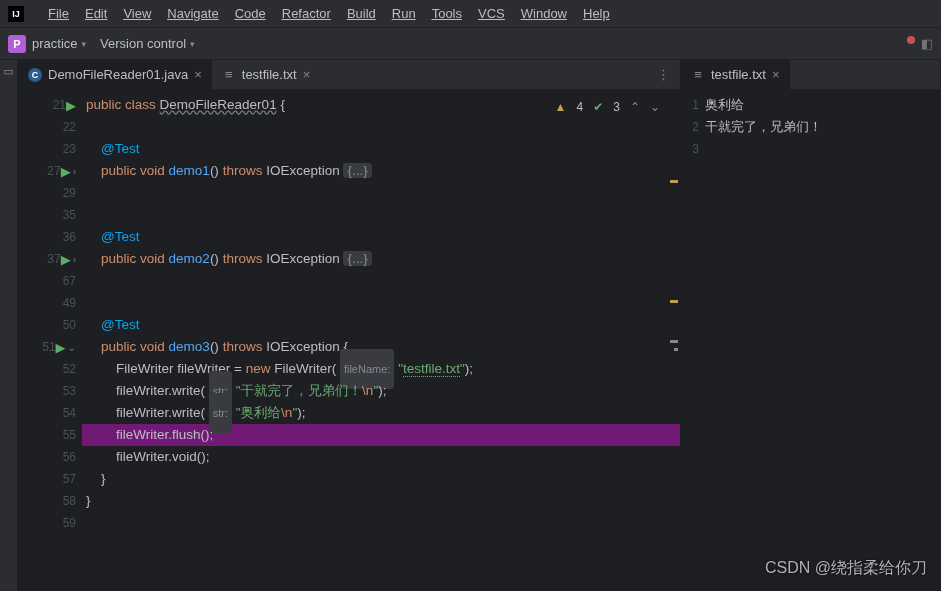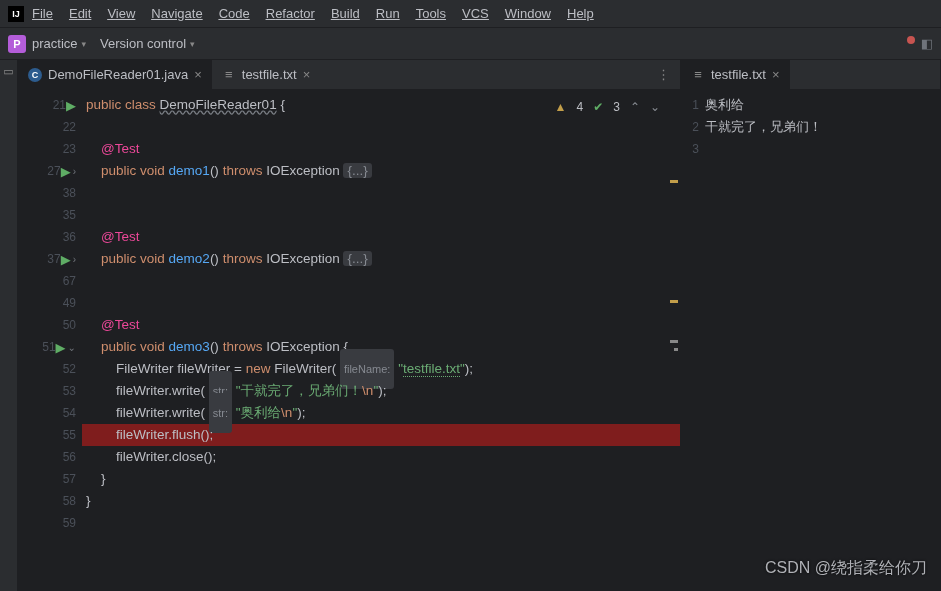--- a/index.html
+++ b/index.html
@@ -1,18 +1,18 @@
 <!DOCTYPE html>
 <html><head>
 <meta charset="utf-8">
 <style>
 *{margin:0;padding:0;box-sizing:border-box;font-family:'Segoe UI',Arial,sans-serif}
 body{background:#2b2d30;color:#bcbec4;font-size:13px;overflow:hidden;width:941px;height:591px}
 .menubar{display:flex;align-items:center;height:28px;background:#2b2d30;padding:0 8px;border-bottom:1px solid #1e1f22}
-.logo{width:16px;height:16px;background:#000;margin-right:0;display:flex;align-items:center;justify-content:center;font-size:9px;font-weight:bold;color:#fff}
+.logo{width:16px;height:16px;background:#000;margin-right:16px;display:flex;align-items:center;justify-content:center;font-size:9px;font-weight:bold;color:#fff}
 .menu-item{padding:3px 8px;cursor:default;font-size:13px}
 .menu-item u{text-decoration:underline}
 .toolbar{display:flex;align-items:center;height:32px;background:#2b2d30;padding:0 8px;border-bottom:1px solid #1e1f22}
 .proj-badge{width:18px;height:18px;background:#b45dd9;border-radius:3px;display:flex;align-items:center;justify-content:center;color:#fff;font-size:11px;font-weight:bold;margin-right:6px}
 .tb-item{display:flex;align-items:center;margin-right:14px;cursor:pointer;font-size:13px}
 .chev{margin-left:4px;font-size:9px;color:#888}
 .tb-right{margin-left:auto;display:flex;gap:6px}
 .ico-dot{width:8px;height:8px;border-radius:50%}
 .main{display:flex;height:calc(591px - 60px)}
 .left-rail{width:18px;background:#2b2d30;border-right:1px solid #1e1f22;display:flex;flex-direction:column;align-items:center;padding-top:4px}
@@ -30,25 +30,25 @@
 .tab-close{color:#888;font-size:13px;cursor:pointer}
 .tab-act{margin-left:auto;padding:0 10px;color:#888;cursor:pointer}
 .code-area{display:flex;flex:1;background:#1e1f22;position:relative;overflow:hidden}
 .gutter{width:64px;background:#1e1f22;padding-top:4px}
 .gline{display:flex;align-items:center;height:22px;justify-content:flex-end;padding-right:6px;position:relative}
 .lnum{color:#4b5059;font-size:12px;min-width:24px;text-align:right}
 .run-ico{color:#5fad65}
 .fold{color:#6f737a;font-size:10px;margin-left:2px}
 .code{flex:1;padding-top:4px;font-family:'JetBrains Mono',Consolas,monospace;font-size:13.5px;line-height:22px;position:relative}
 .cline{height:22px;white-space:pre;padding-left:4px}
-.cline.hl{background:#7f1d1d}
+.cline.hl{background:#701a75}
 .kw{color:#cf8e6d}
 .cls{color:#bcbec4}
 .mtd{color:#56a8f5}
-.ann{color:#ec4899}
+.ann{color:#0ea5e9}
 .str{color:#6aab73}
 .esc{color:#cf8e6d}
 .fold-box{background:#393b40;color:#868a91;padding:0 4px;border-radius:3px}
 .param{background:#393b40;color:#868a91;padding:14px 4px;border-radius:3px;font-size:11px}
 .underline{text-decoration:underline wavy #7a7e85;text-decoration-skip-ink:none}
 .str-u{border-bottom:1px dotted #6aab73}
 .inspect{position:absolute;top:4px;right:16px;display:flex;gap:10px;align-items:center;font-size:12px;background:#1e1f22;padding:2px 4px}
 .insp-warn{color:#c29e4a}
 .insp-ok{color:#5fad65}
 .insp-nav{color:#868a91;cursor:pointer}
@@ -130,21 +130,21 @@
             </div>
             <div class="gline">
               <span class="lnum">23</span>
             </div>
             <div class="gline">
               <span class="lnum">27</span>
               <span class="run-ico">▶</span>
               <span class="fold">›</span>
             </div>
             <div class="gline">
-              <span class="lnum">38</span>
+              <span class="lnum">29</span>
             </div>
             <div class="gline">
               <span class="lnum">35</span>
             </div>
             <div class="gline">
               <span class="lnum">36</span>
             </div>
             <div class="gline">
               <span class="lnum">37</span>
               <span class="run-ico">▶</span>
@@ -207,21 +207,21 @@
             <div class="cline">    <span class="ann">@Test</span></div>
             <div class="cline">    <span class="kw">public</span> <span class="kw">void</span> <span class="mtd">demo2</span>() <span class="kw">throws</span> IOException <span class="fold-box">{...}</span></div>
             <div class="cline"></div>
             <div class="cline"></div>
             <div class="cline">    <span class="ann">@Test</span></div>
             <div class="cline">    <span class="kw">public</span> <span class="kw">void</span> <span class="mtd">demo3</span>() <span class="kw">throws</span> IOException {</div>
             <div class="cline">        FileWriter fileWriter = <span class="kw">new</span> FileWriter( <span class="param">fileName:</span> <span class="str">"<span class="str-u">testfile.txt</span>"</span>);</div>
             <div class="cline">        fileWriter.write( <span class="param">str:</span> <span class="str">"干就完了，兄弟们！<span class="esc">\n</span>"</span>);</div>
             <div class="cline">        fileWriter.write( <span class="param">str:</span> <span class="str">"奥利给<span class="esc">\n</span>"</span>);</div>
             <div class="cline hl">        fileWriter.flush();</div>
-            <div class="cline">        fileWriter.close();</div>
+            <div class="cline">        fileWriter.void();</div>
             <div class="cline">    }</div>
             <div class="cline">}</div>
             <div class="cline"></div>
           </div>
         <div class="marks">
           <div class="mark" style="top:90px;background:#c29e4a"></div>
           <div class="mark" style="top:210px;background:#c29e4a"></div>
           <div class="mark" style="top:250px;background:#888"></div>
           <div class="mark" style="top:258px;background:#888;width:4px"></div>
         </div>

